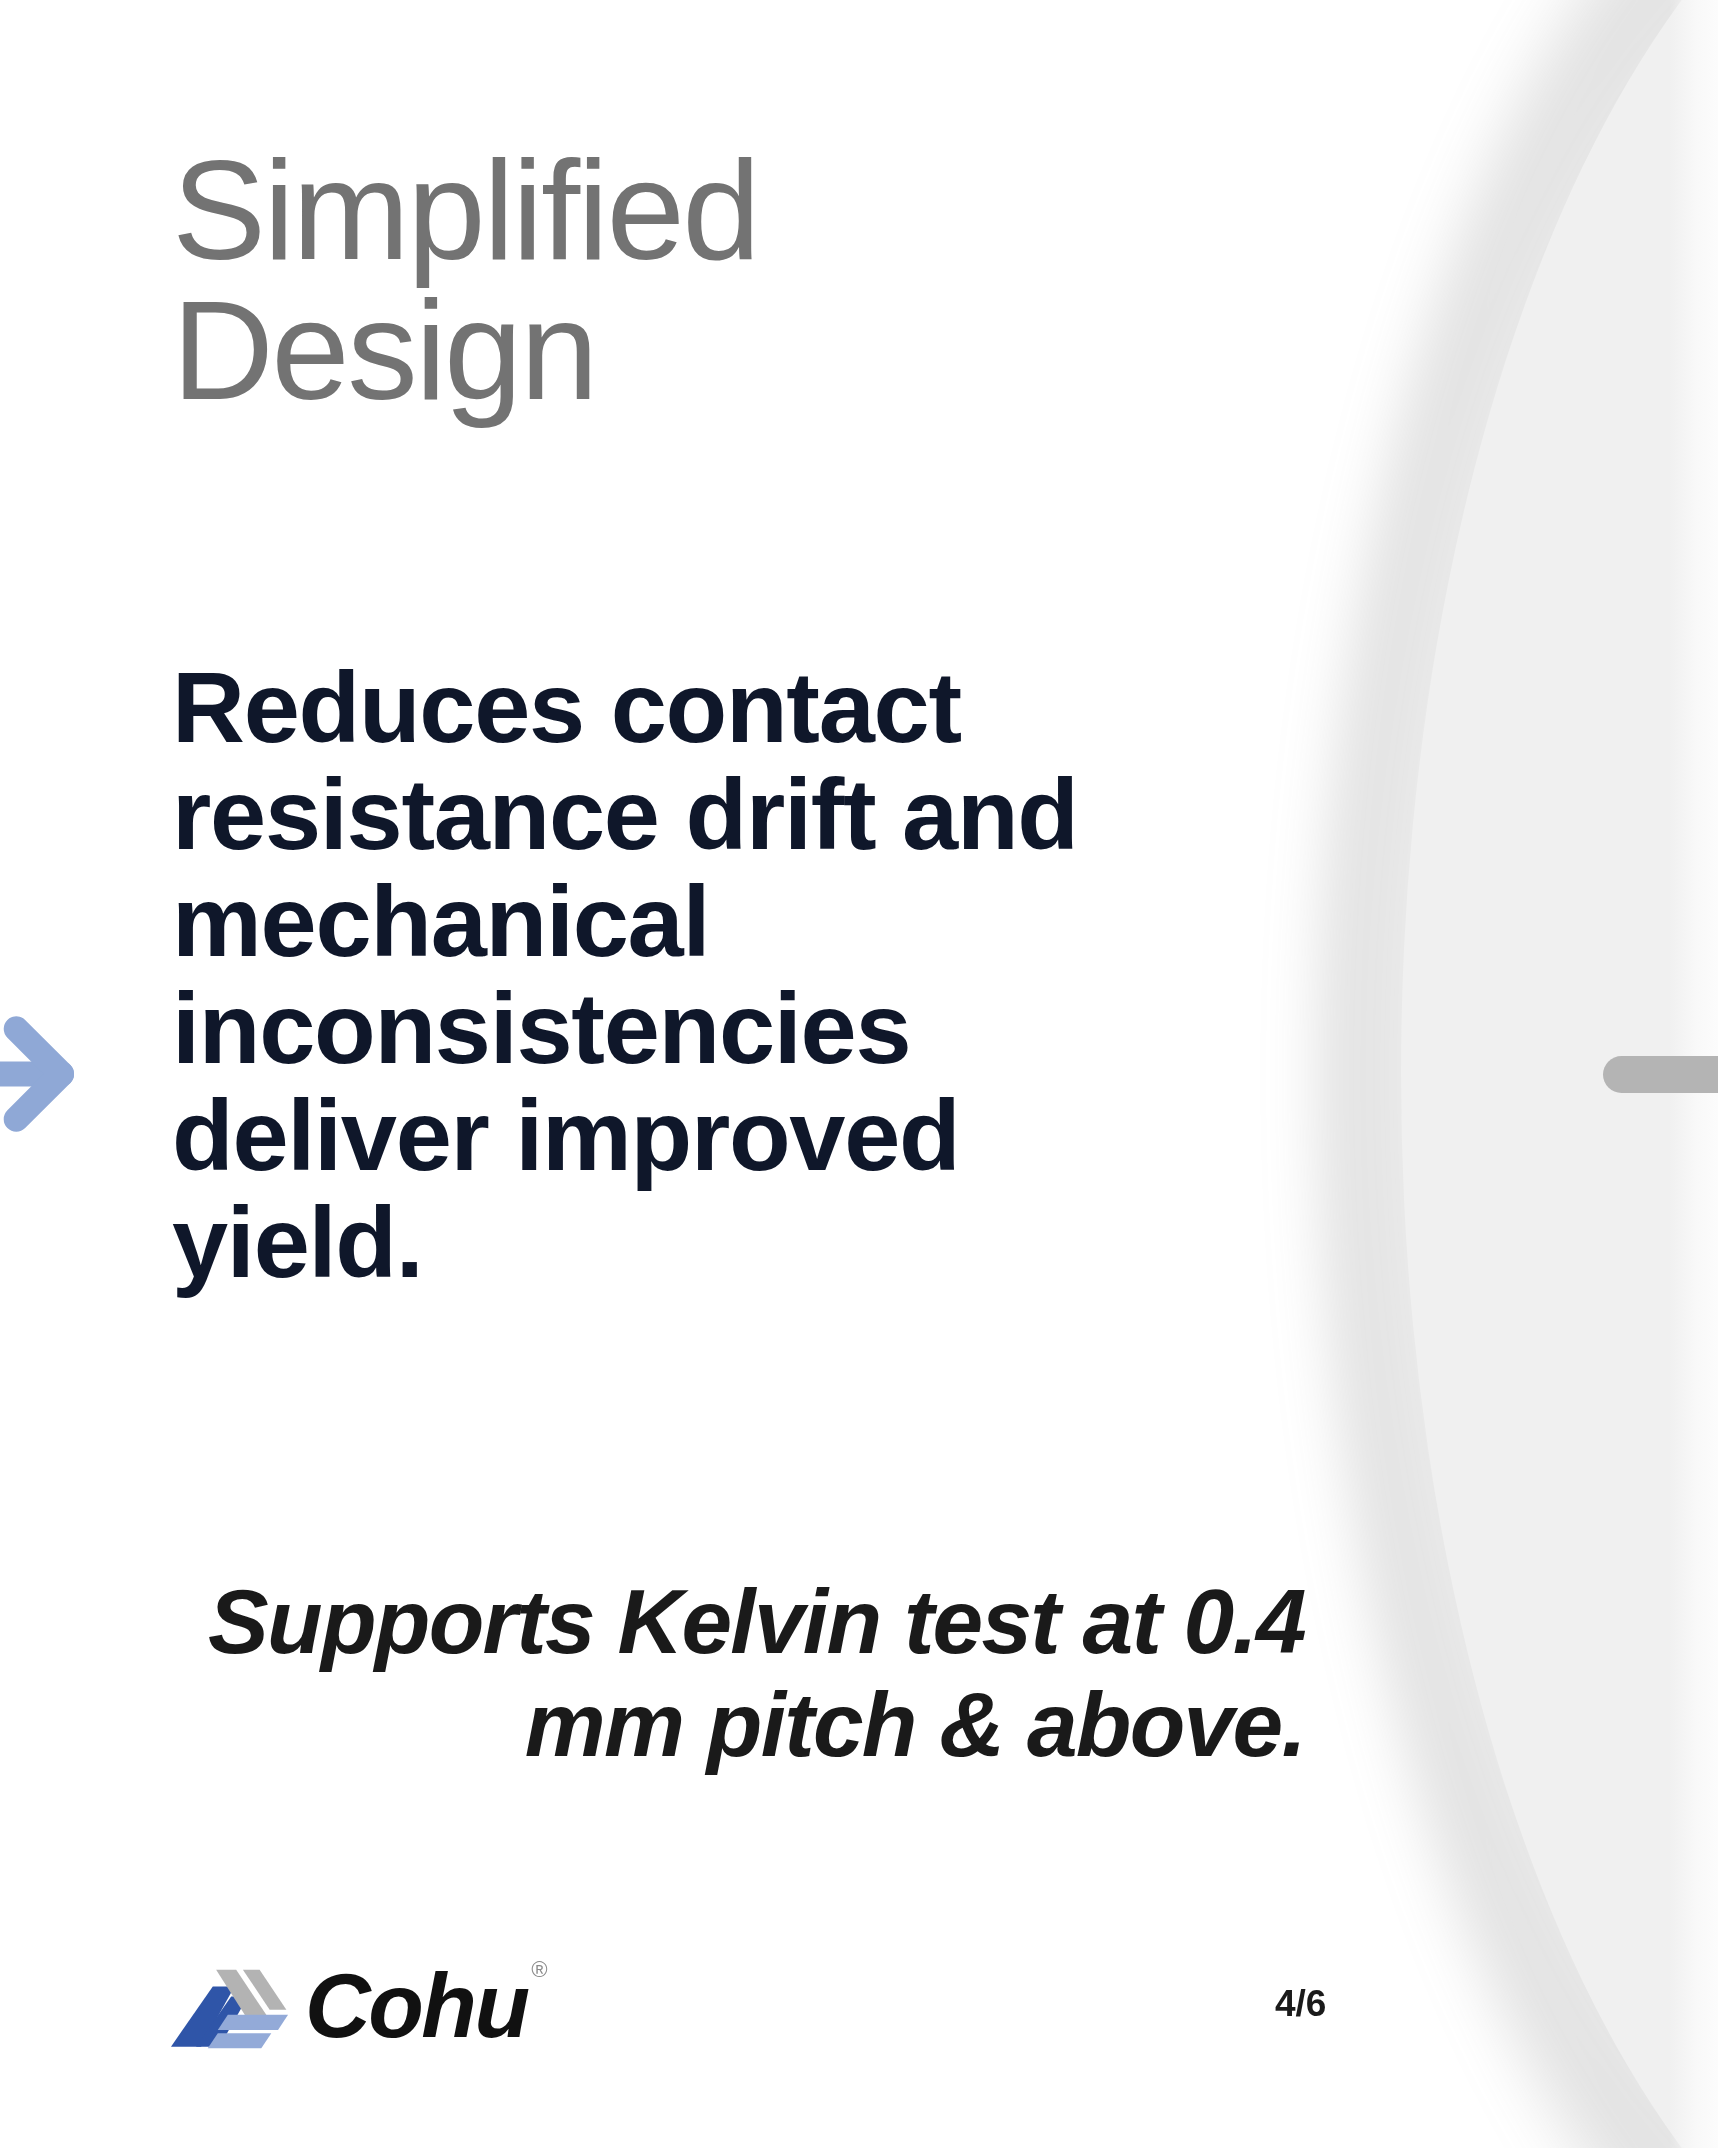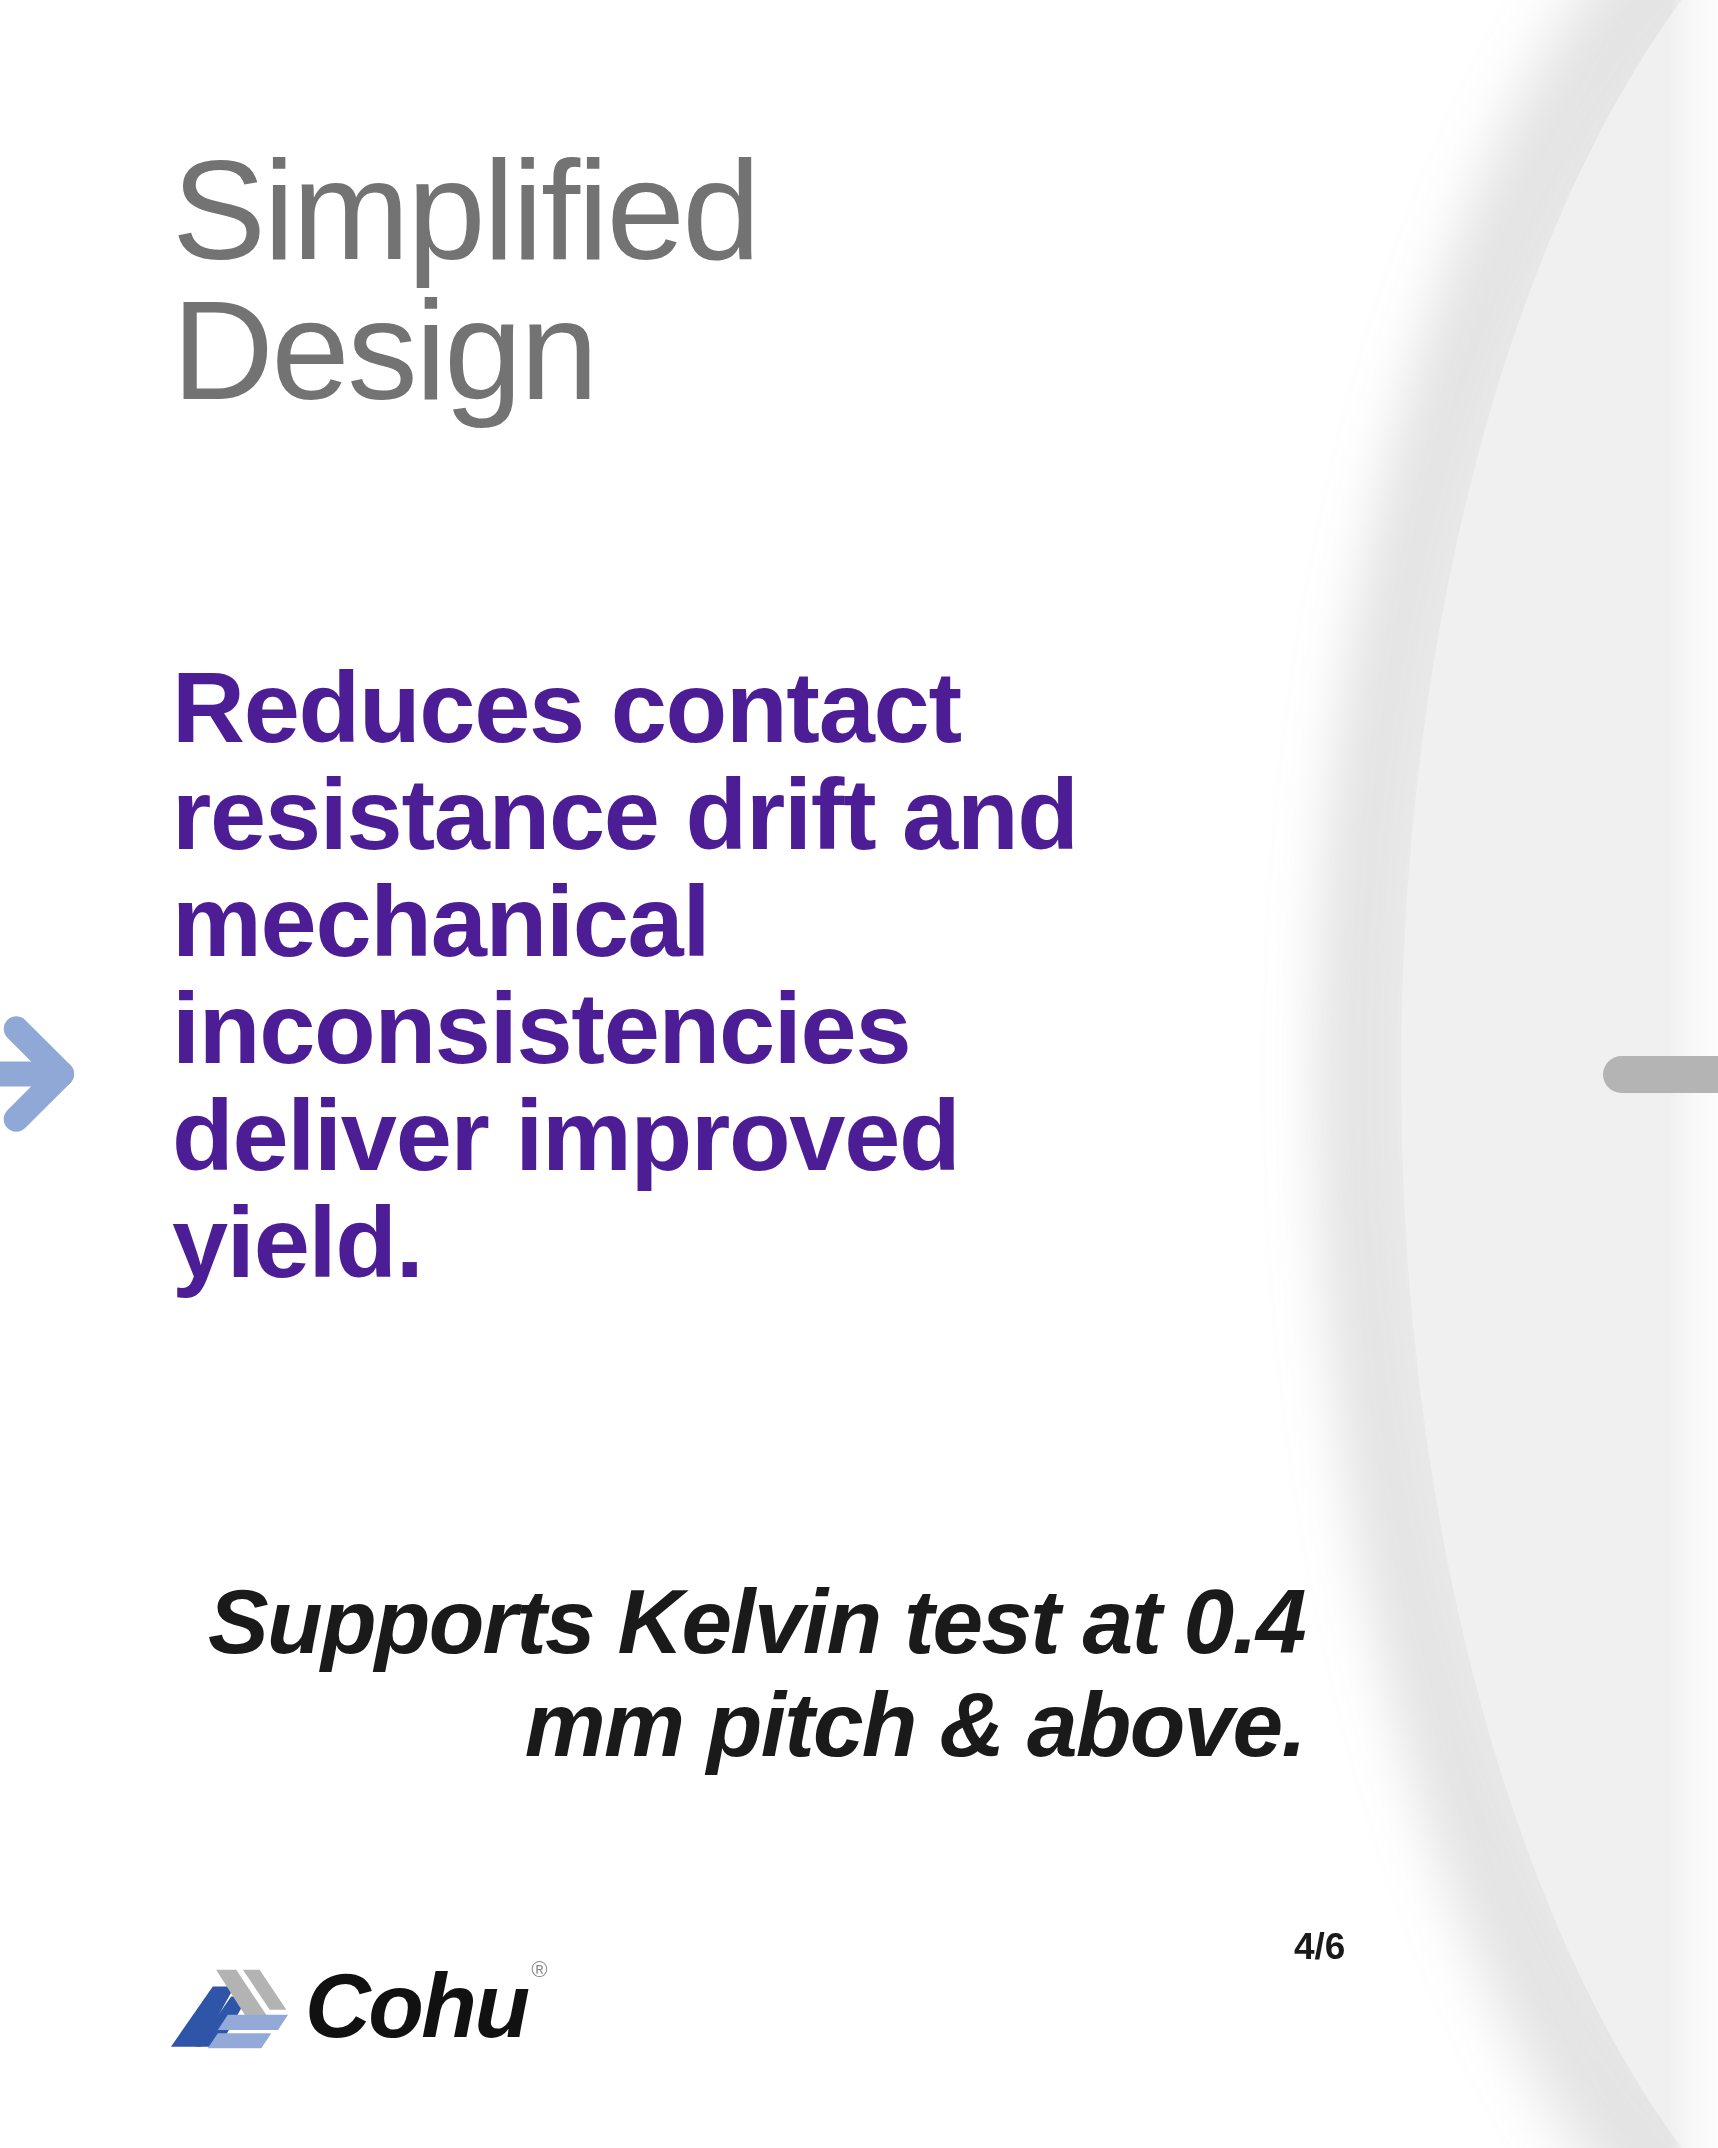--- a/index.html
+++ b/index.html
@@ -115,21 +115,21 @@
   .headline {
     position: absolute;
     top: 654px;
     left: 0;
     width: 1032px;
     margin: 0;
     font-size: 101px;
     line-height: 1.06;
     font-weight: 700;
     letter-spacing: -1.3px;
-    color: #4c1d95;
+    color: #0f172a;
   }
 
   .subnote {
     position: absolute;
     top: 1571px;
     left: 0;
     width: 1133px;
     margin: 0;
     font-size: 91px;
     line-height: 1.13;
@@ -168,26 +168,25 @@
     vertical-align: super;
     letter-spacing: 0;
     position: relative;
     top: -28.5px;
     left: 3.4px;
   }
 
   .page-counter {
     position: absolute;
     left: 1275px;
-    top: 1926px;
+    top: 1983px;
     font-size: 37px;
     font-weight: 700;
     letter-spacing: 0px;
     color: #1a1a1a;
-    margin-left: 19px;
   }
 </style>
 </head>
 <body>
 
 <div class="slide">
 
   <div class="bg-layer">
     <div class="bg-circle-shadow"></div>
     <div class="bg-circle"></div>

